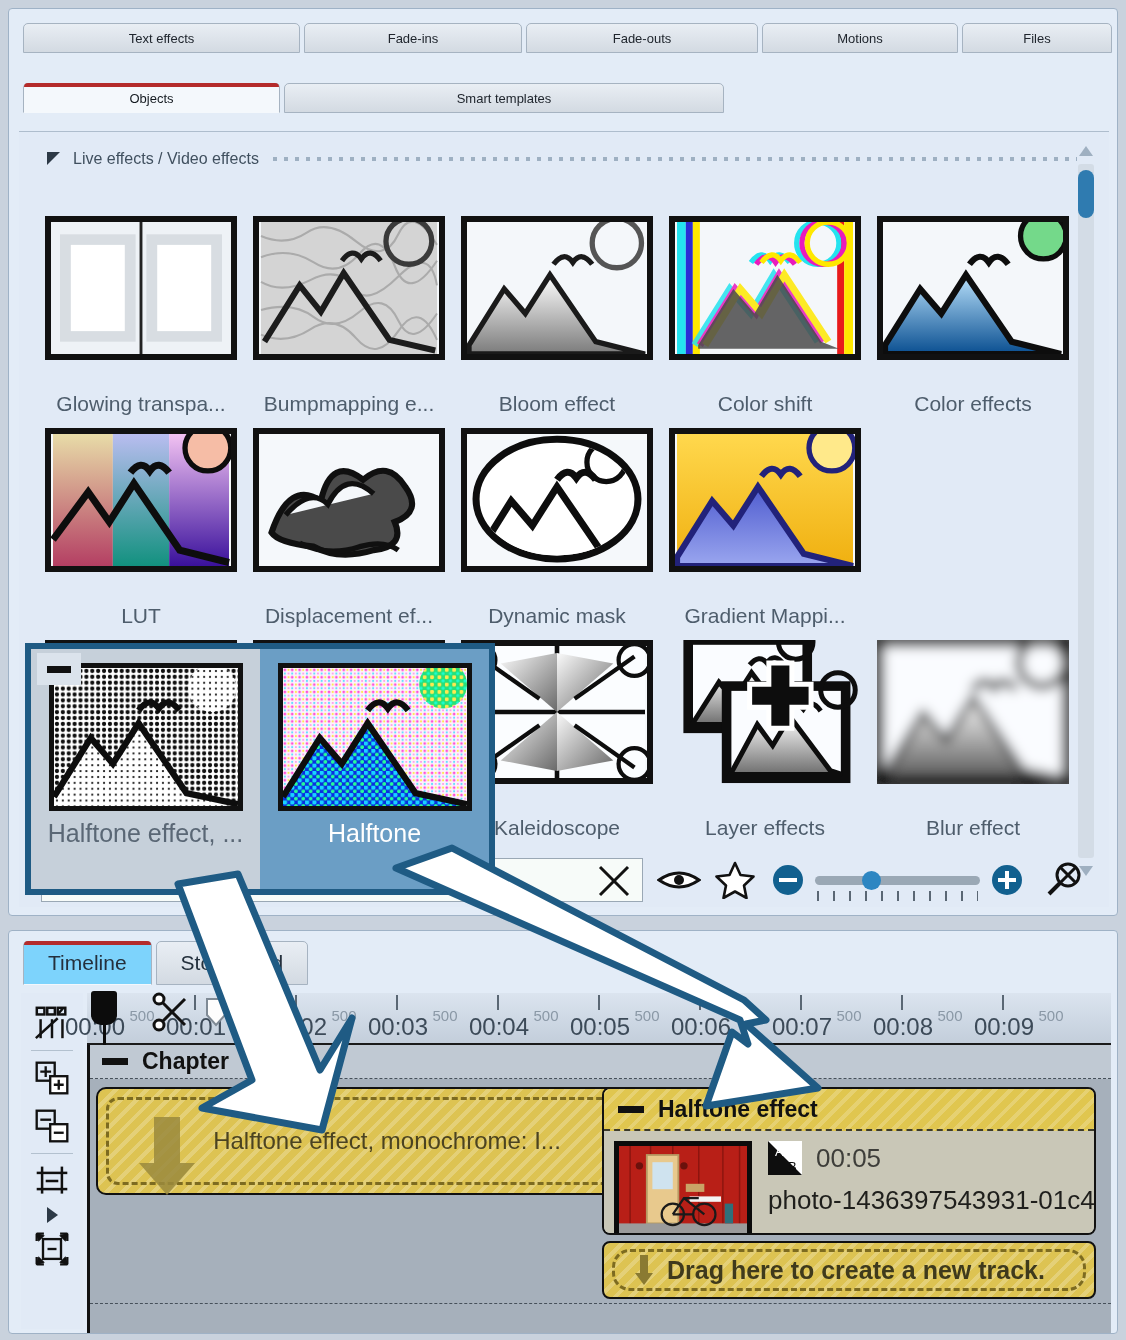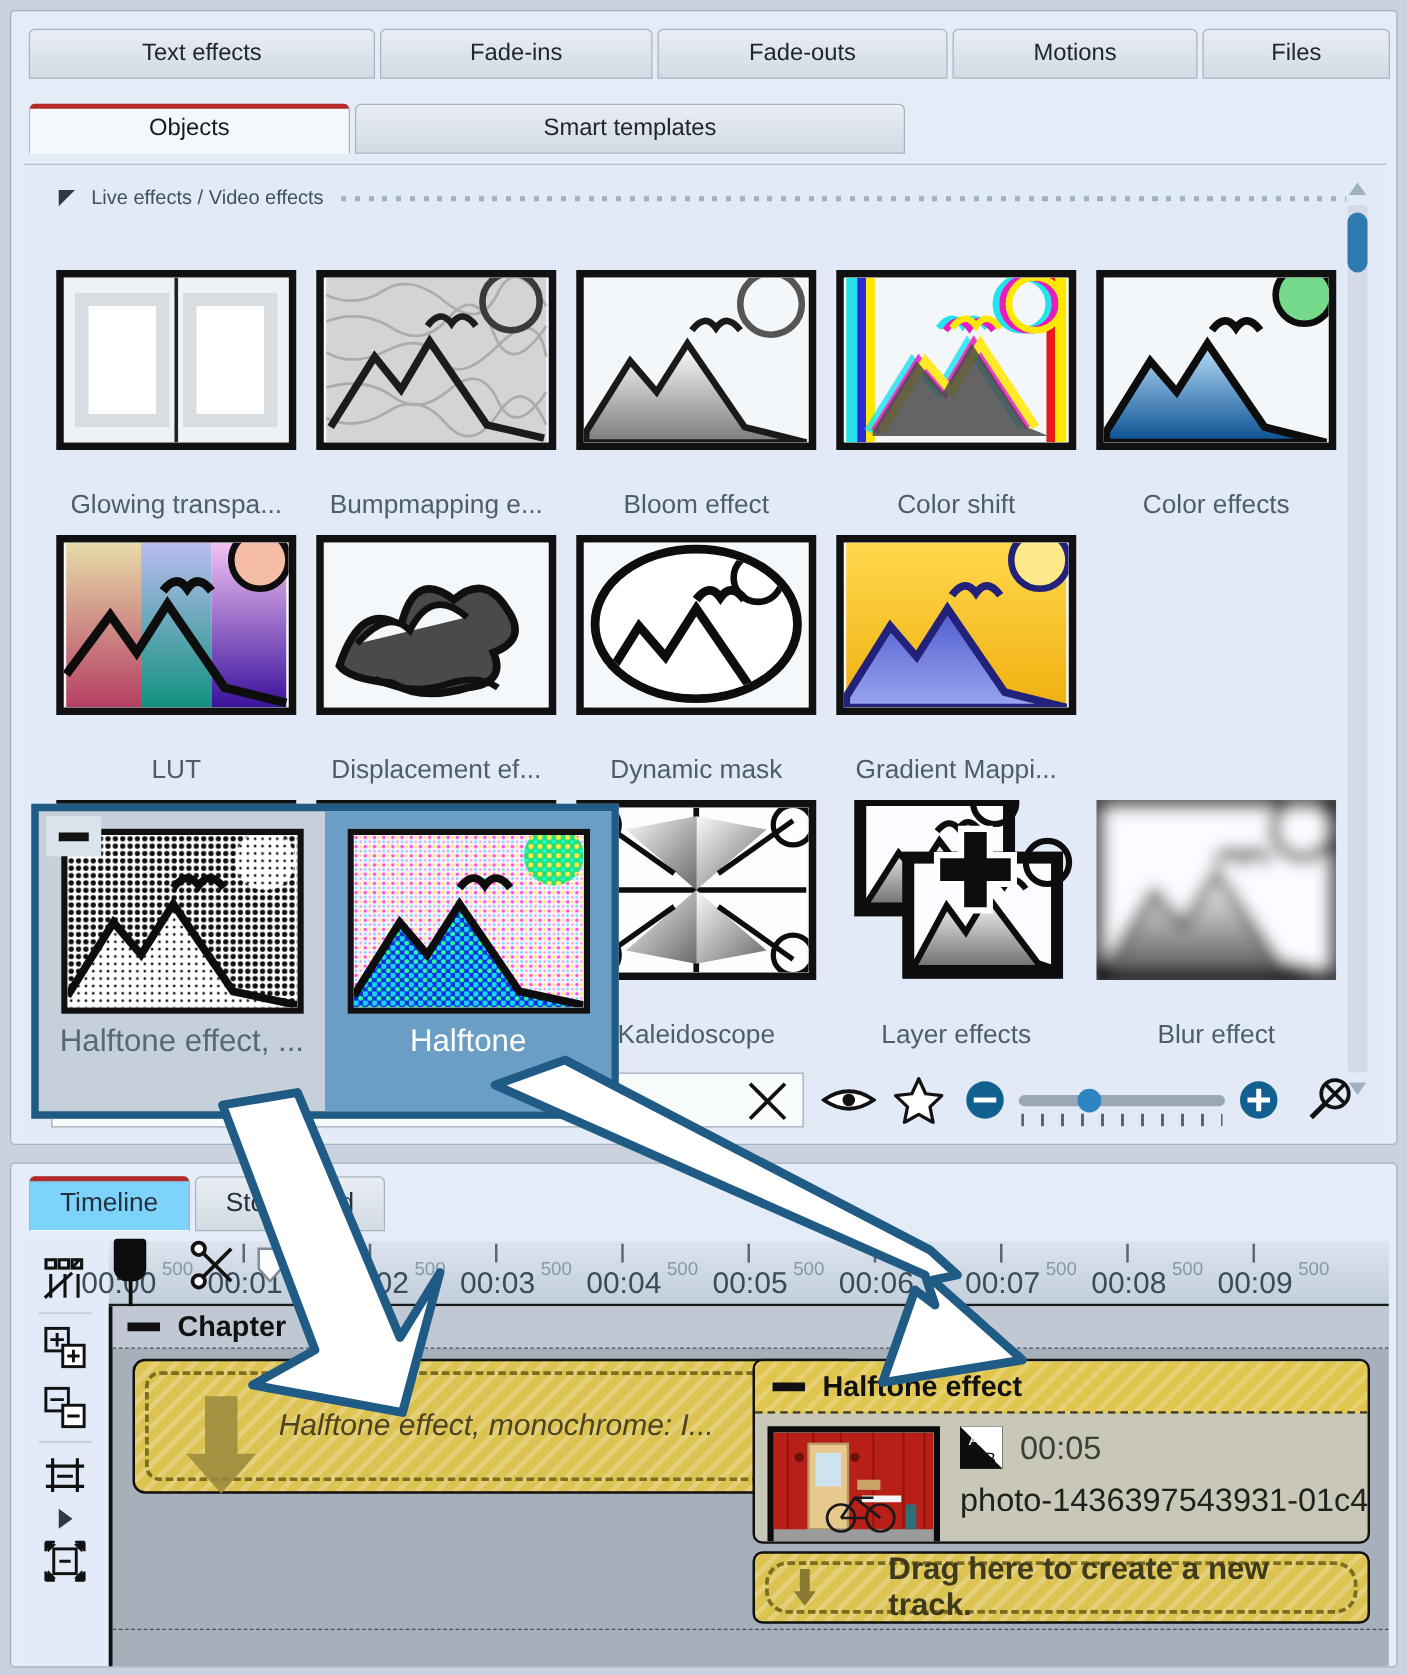--- a/index.html
+++ b/index.html
@@ -15,26 +15,26 @@
   
   .panel {
     position: absolute; left: 8px; top: 8px;
     width: 1110px; height: 908px;
     background: #e3ecf7;
     border: 1px solid #9fb2c6;
     border-radius: 4px;
   }
   .tabrow { position: absolute; left: 14px; top: 14px; display: flex; gap: 4px; }
   .tab {
-    height: 40px; min-width: 90px;
+    height: 30px; min-width: 90px;
     background: linear-gradient(180deg,#e9eef4 0%, #d3dae2 100%);
     border: 1px solid #a6b3c1;
     border-radius: 5px 5px 0 0;
     display: flex; align-items: center; justify-content: center;
-    font-size: 19px; color: #20262e;
+    font-size: 13px; color: #20262e;
     padding: 0 18px;
     cursor: default;
   }
   .tabrow2 { position: absolute; left: 14px; top: 74px; display: flex; gap: 4px; }
   .tab.active {
     background: #f4f8fc;
     border-bottom: 1px solid #f4f8fc;
     position: relative;
     color: #141a20;
   }
@@ -209,21 +209,21 @@
   .fx-meta { margin-left:16px; }
   .fx-row1 { display:flex; align-items:center; }
   .ab-icon { width:34px; height:34px; background:#111; position:relative; flex:none; }
   .fx-time { font-size:26px; color:#3e3e3a; margin-left:14px; font-weight:500; }
   .fx-name { font-size:26px; color:#1f1f1c; margin-top:10px; white-space:nowrap; font-weight:500; }
 
   .newtrack { position:absolute; border:2px solid #111; border-radius:8px; background:#ddc352;
     background-image: repeating-linear-gradient(135deg, rgba(255,255,255,.22) 0 4px, rgba(0,0,0,0) 4px 11px);
     display:flex; align-items:center; }
   .newtrack-inner { position:absolute; left:8px; right:8px; top:6px; bottom:6px;
-    border:3px dashed #7d6b20; border-radius:18px; display:flex; align-items:center; padding-left:18px;gap:44px; }
+    border:3px dashed #7d6b20; border-radius:18px; display:flex; align-items:center; padding-left:18px; }
   .newtrack-label { font-size:25px; color:#3f3a1c; font-weight:bold; margin-left:12px; }
   .dashline { position:absolute; left:0; right:0; border-top:1px dashed #46505a; }
 </style>
 </head>
 <body>
 
 <div id="root">
 
   <div class="panel">
 
@@ -778,21 +778,21 @@
         <path d="M24 2 h18 v16 l-9 10 l-9 -10 Z" fill="#fdfdfd" stroke="#7f8a95" stroke-width="2"></path>
       </svg>
     </div>
 
     <div class="tracks">
       <div class="grp-header">
         <div class="grp-minus"></div>
         <div class="grp-title">Chapter</div>
       </div>
 
-      <div class="clip" style="left:16px; top:42px; width:582px; height:108px;font-style:italic;">
+      <div class="clip" style="left:6px; top:42px; width:582px; height:108px;">
         <div class="clip-inner">
           <div class="clip-label">Halftone effect, monochrome: I...</div>
         </div>
         <svg class="dn-arrow" width="62" height="84" viewBox="0 0 62 84">
           <path d="M18 2 h26 v46 h15 L31 80 L3 48 h15 Z" fill="#9a8a3d" opacity=".85"></path>
         </svg>
       </div>
 
       <div class="fxgroup" style="left:512px; top:42px; width:494px; height:148px;">
         <div class="fx-head">

